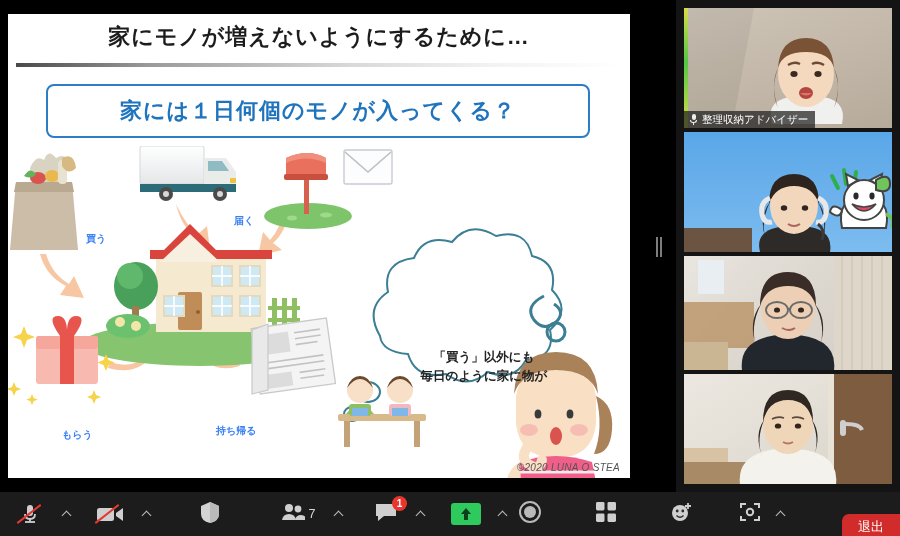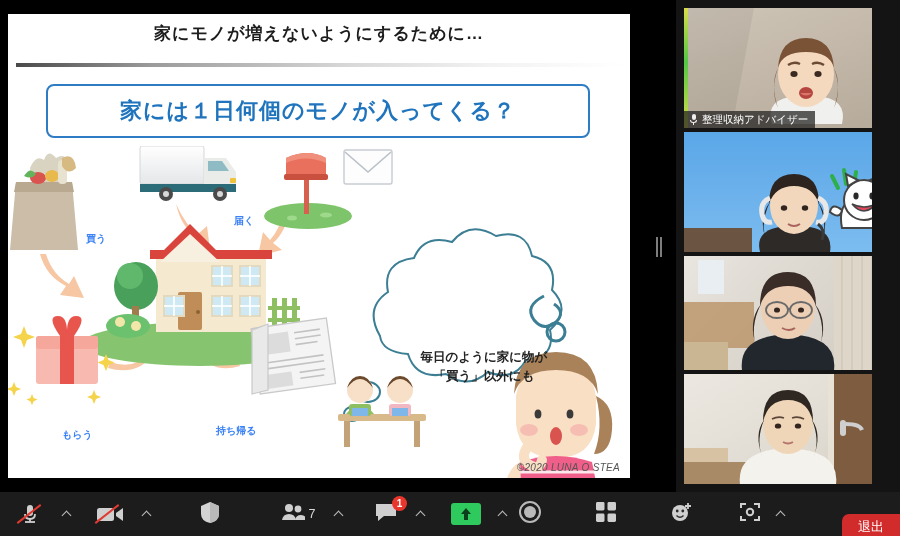--- a/index.html
+++ b/index.html
@@ -13,21 +13,21 @@
 
   
   #stage { position: absolute; left: 0; top: 0; width: 676px; height: 492px; background: #000; }
   #slide {
     position: absolute; left: 8px; top: 14px; width: 622px; height: 464px;
     background: #ffffff; overflow: hidden;
   }
   .slide-title-bar { position: relative; height: 48px; }
   .slide-title {
     position: absolute; left: 0; right: 0; top: 8px;
-    text-align: center; font-size: 17px; font-weight: 700; color: #1c1c1c;
+    text-align: center; font-size: 22px; font-weight: 700; color: #1c1c1c;
     letter-spacing: 1px;
   }
   .title-rule {
     position: absolute; left: 8px; right: 8px; top: 49px; height: 4px;
     background: linear-gradient(to right,#4a4a4a 0%, #9a9a9a 22%, #d8d8d8 55%, #f2f2f2 78%, #ffffff 100%);
   }
   .q-box {
     position: absolute; left: 38px; top: 70px; width: 544px; height: 54px;
     border: 2.5px solid #2e7cc4; border-radius: 8px; background: #fff;
     display: flex; align-items: center; justify-content: center;
@@ -48,21 +48,21 @@
 
   
   .drag-handle {
     position: absolute; left: 655px; top: 236px; width: 8px; height: 22px;
     display: flex; gap: 2px; align-items: center; justify-content: center;
   }
   .drag-handle i { display: block; width: 2px; height: 20px; background: #7d7d7d; }
 
   
   #filmstrip { position: absolute; left: 676px; top: 0; width: 224px; height: 492px; background: #141414; }
-  .tile { position: absolute; left: 8px; width: 188px; overflow: hidden; background: #4c1d95; }
+  .tile { position: absolute; left: 8px; width: 208px; overflow: hidden; background: #4c1d95; }
   .tile.active { outline: 3px solid #c9d84a; outline-offset: -3px; }
   .tile.active::after {
     content: ""; position: absolute; left: 0; top: 0; bottom: 0; width: 4px;
     background: linear-gradient(to bottom, #d9dc4b 0%, #53c744 45%, #d9dc4b 100%);
   }
   .tile-1 { top: 8px; height: 120px; }
   .tile-2 { top: 132px; height: 120px; }
   .tile-3 { top: 256px; height: 114px; }
   .tile-4 { top: 374px; height: 110px; }
   .name-tag {
@@ -322,22 +322,22 @@
         </svg>
 
         
         <div class="lbl" style="left:78px; top:86px;">買う</div>
         <div class="lbl" style="left:226px; top:68px;">届く</div>
         <div class="lbl" style="left:54px; top:282px;">もらう</div>
         <div class="lbl" style="left:208px; top:278px;">持ち帰る</div>
 
         
         <div class="bubble-text">
+          <div>「買う」以外にも</div>
           <div>毎日のように家に物が</div>
-          <div>「買う」以外にも</div>
         </div>
 
         <div class="cr">©2020 LUNA O STEA</div>
       </div>
     </div>
 
     <div class="drag-handle">
       <i></i>
       <i></i>
     </div>

